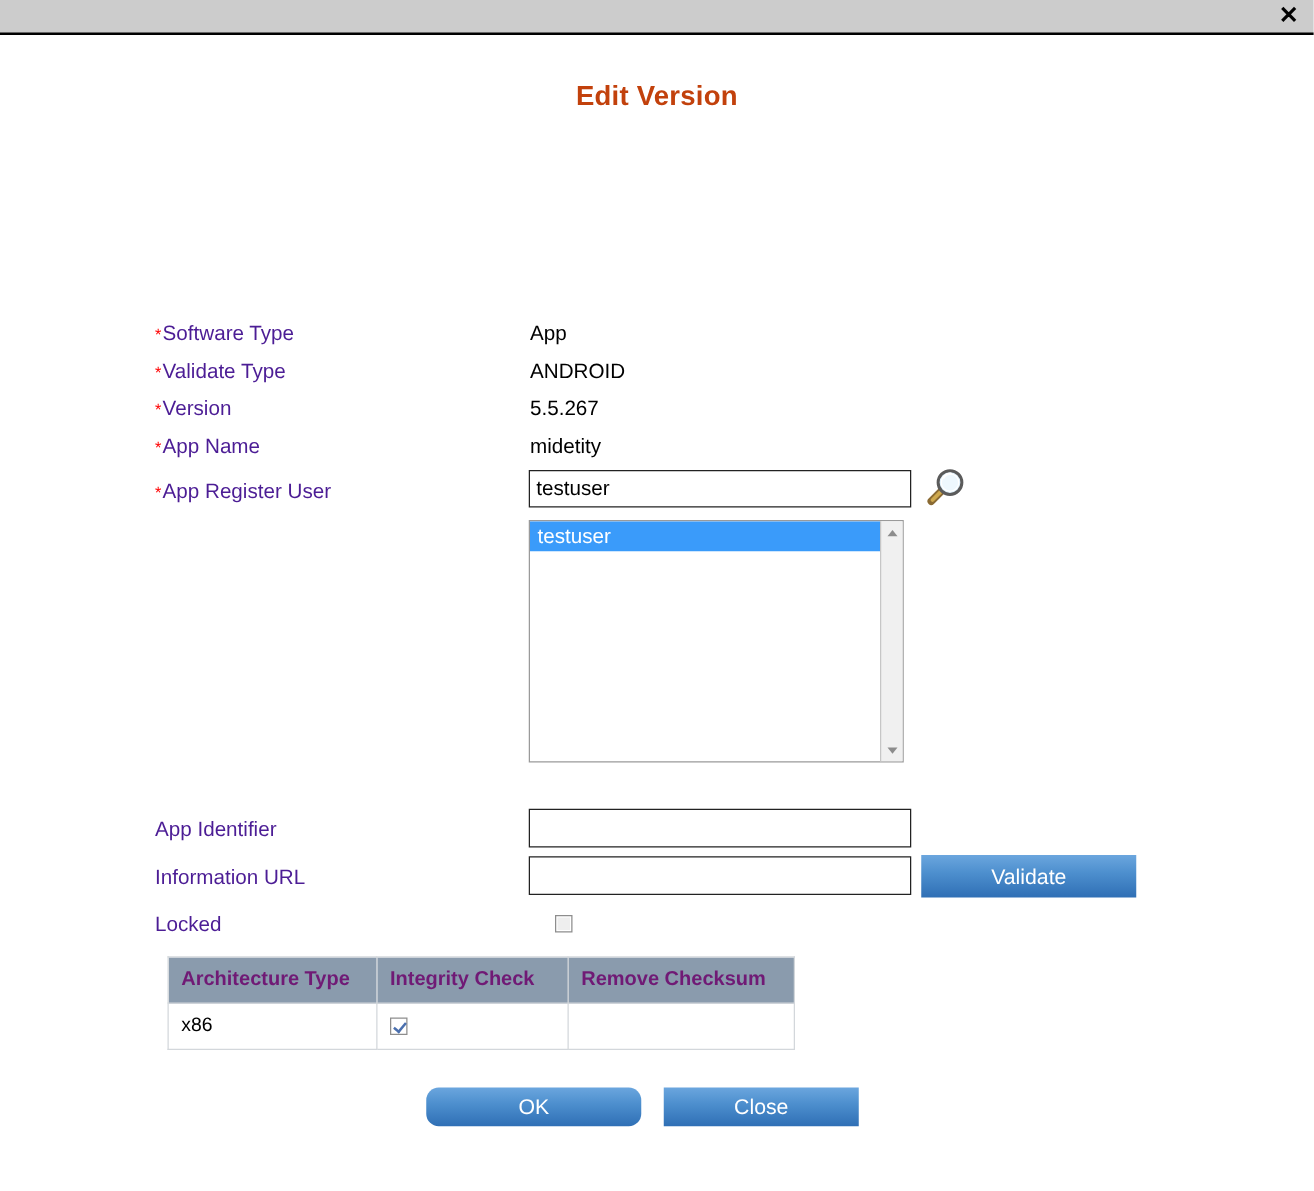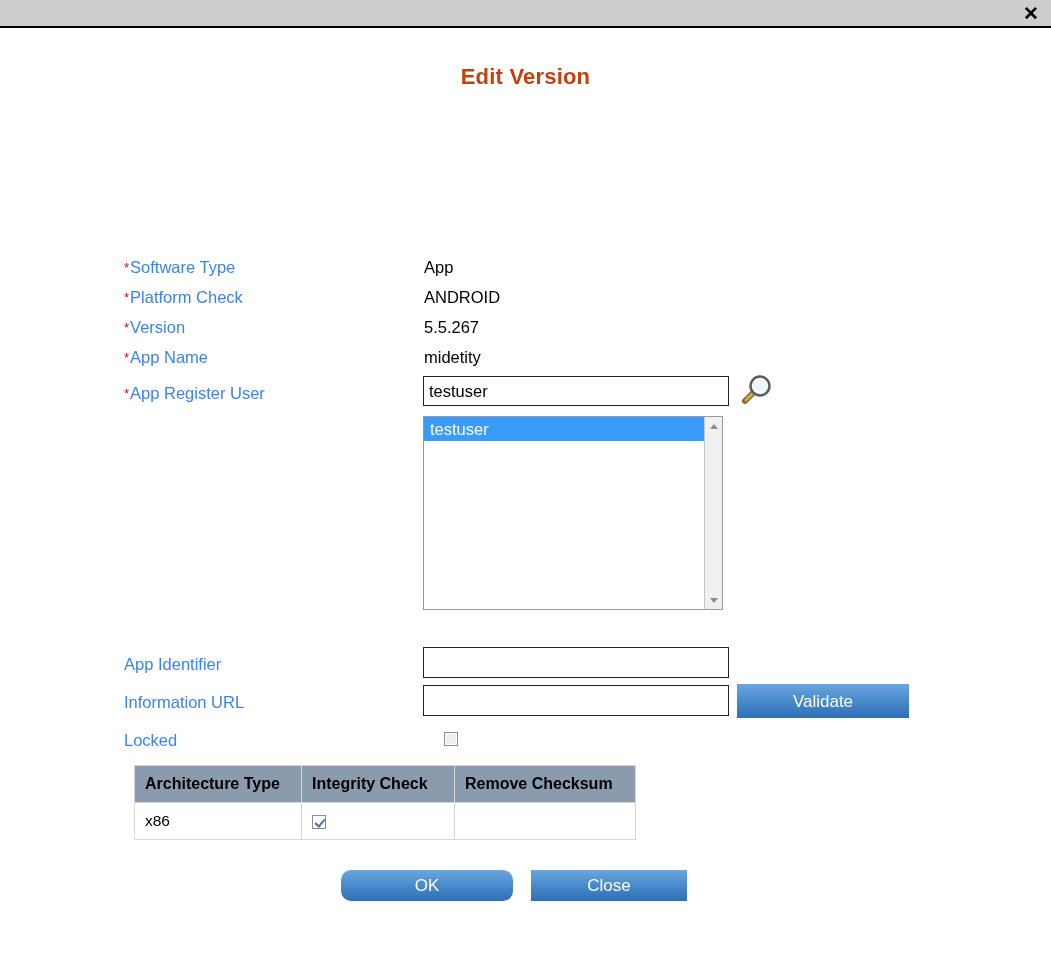--- a/index.html
+++ b/index.html
@@ -85,21 +85,21 @@
   }
   .label .star {
     color: #ff0000;
     font-size: 13px;
     vertical-align: top;
     position: relative;
     top: 1px;
     margin-right: 1px;
   }
   .label .ltext {
-    color: #3b82f6;
+    color: #4c1d95;
   }
   .value {
     position: absolute;
     left: 424px;
     top: 0;
     font-size: 16.5px;
     line-height: 22px;
     white-space: nowrap;
   }
 
@@ -277,21 +277,21 @@
   
   .arch-table {
     position: absolute;
     left: 134px;
     top: 735px;
     border-collapse: collapse;
     font-size: 15.5px;
   }
   .arch-table th {
     background: #8a9bad;
-    color: #000000;
+    color: #701a75;
     font-weight: bold;
     font-size: 16px;
     text-align: left;
     padding: 9px 10px;
     border: 1px solid #d3d7db;
     white-space: nowrap;
   }
   .arch-table td {
     background: #ffffff;
     color: #000000;
@@ -318,21 +318,21 @@
 
     <div class="row" style="top:226px;">
       <div class="label">
         <span class="star">*</span><span class="ltext">Software Type</span>
       </div>
       <div class="value">App</div>
     </div>
 
     <div class="row" style="top:256px;">
       <div class="label">
-        <span class="star">*</span><span class="ltext">Platform Check</span>
+        <span class="star">*</span><span class="ltext">Validate Type</span>
       </div>
       <div class="value">ANDROID</div>
     </div>
 
     <div class="row" style="top:286px;">
       <div class="label">
         <span class="star">*</span><span class="ltext">Version</span>
       </div>
       <div class="value">5.5.267</div>
     </div>

